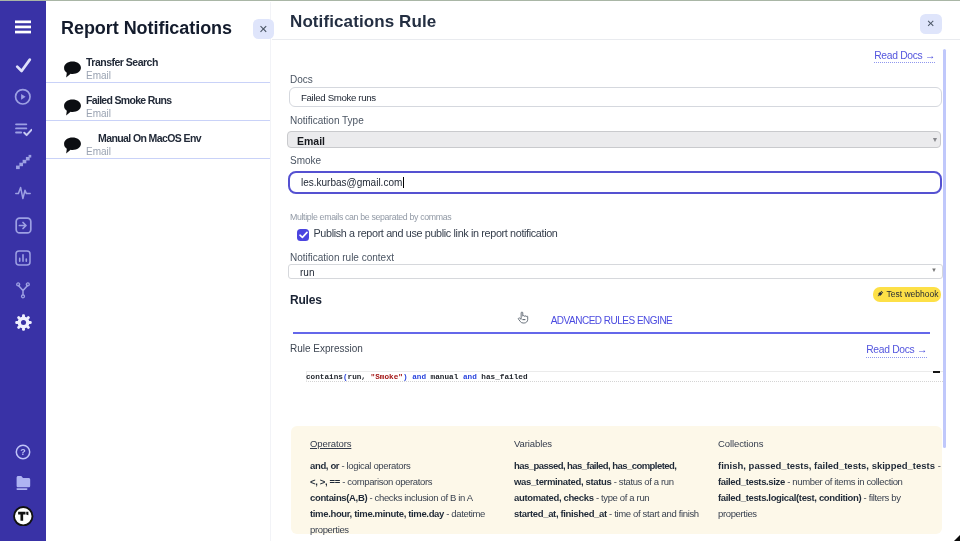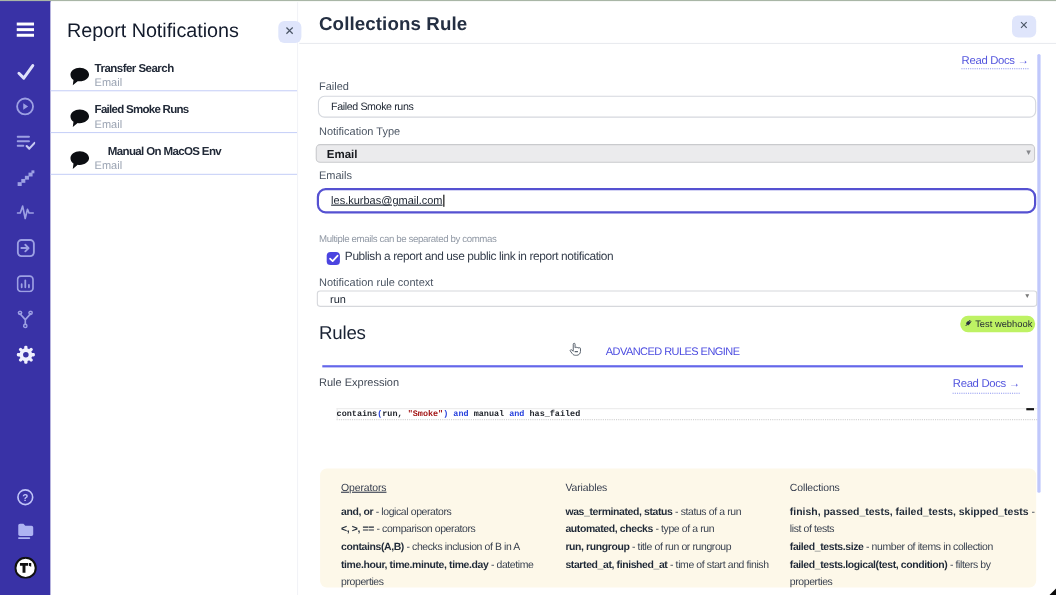--- a/index.html
+++ b/index.html
@@ -96,21 +96,21 @@
  <path d="M2.2 14.6 h9.5" stroke="#aeb3f2" stroke-width="1.6" stroke-linecap="round"></path>
 </svg>
 
 <svg class="abs" style="left:13px;top:505.5px" width="20.5" height="20.5" viewBox="0 0 20 20">
  <circle cx="10" cy="10" r="9" fill="#ffffff" stroke="#111111" stroke-width="1.8"></circle>
  <path d="M5 5.6 h7.2 v2.6 h-2.3 v6.2 h-2.6 V8.2 H5 Z" fill="#111111"></path>
  <path d="M12.9 5.6 h2.1 v3.4 l-2.1-0.8 Z" fill="#111111"></path>
 </svg>
 
 <div class="abs" style="left:46px;top:2px;width:225px;height:539px;background:#fff;border-right:1px solid #f2f3f7;"></div>
-<div class="abs" style="left:61px;top:18px;width:200px;font-size:18px;font-weight:normal;color:#131b2c;letter-spacing:-0.05px;">Report Notifications</div>
+<div class="abs" style="left:61px;top:18px;width:200px;font-size:18px;font-weight:bold;color:#131b2c;letter-spacing:-0.05px;">Report Notifications</div>
 <div class="abs" style="left:253px;top:18.5px;width:20.5px;height:20.5px;background:#dfe5fb;border-radius:5.5px;color:#4a5565;font-size:11px;line-height:20.5px;text-align:center;">✕</div>
 
 <svg class="abs" style="left:63.2px;top:59.6px" width="19" height="19.5" viewBox="0 0 18 18">
  <path d="M9 1.2 c4.4 0 8 2.6 8 5.9 0 3.3-3.6 5.9-8 5.9 -0.6 0-1.2-0.1-1.8-0.2 L3 16.4 l0.6-4.6 C2 10.8 1 9.4 1 7.1 1 3.8 4.6 1.2 9 1.2 Z" fill="#0c0e12"></path>
 </svg>
 <div class="abs" style="left:86px;top:56px;font-size:10.5px;font-weight:bold;color:#222a38;letter-spacing:-0.5px;">Transfer Search</div>
 <div class="abs" style="left:86px;top:70px;font-size:10px;color:#9aa3b2;">Email</div>
 <div class="abs" style="left:46px;top:82px;width:224px;height:1px;background:#c9d2f8;"></div>
 
 <svg class="abs" style="left:63.2px;top:97.7px" width="19" height="19.5" viewBox="0 0 18 18">
@@ -120,53 +120,53 @@
 <div class="abs" style="left:86px;top:108px;font-size:10px;color:#9aa3b2;">Email</div>
 <div class="abs" style="left:46px;top:120px;width:224px;height:1px;background:#c9d2f8;"></div>
 
 <svg class="abs" style="left:63.2px;top:135.8px" width="19" height="19.5" viewBox="0 0 18 18">
  <path d="M9 1.2 c4.4 0 8 2.6 8 5.9 0 3.3-3.6 5.9-8 5.9 -0.6 0-1.2-0.1-1.8-0.2 L3 16.4 l0.6-4.6 C2 10.8 1 9.4 1 7.1 1 3.8 4.6 1.2 9 1.2 Z" fill="#0c0e12"></path>
 </svg>
 <div class="abs" style="left:98px;top:132px;font-size:10.5px;font-weight:bold;color:#222a38;letter-spacing:-0.6px;">Manual On MacOS Env</div>
 <div class="abs" style="left:86px;top:146px;font-size:10px;color:#9aa3b2;">Email</div>
 <div class="abs" style="left:46px;top:158px;width:224px;height:1px;background:#c9d2f8;"></div>
 
-<div class="abs" style="left:290px;top:11.6px;font-size:17px;font-weight:bold;color:#242f42;letter-spacing:0.1px;">Collections Rule</div>
+<div class="abs" style="left:290px;top:11.6px;font-size:17px;font-weight:bold;color:#242f42;letter-spacing:0.1px;">Notifications Rule</div>
 <div class="abs" style="left:920px;top:13.5px;width:21.5px;height:20px;background:#dfe5fb;border-radius:5.5px;color:#4a5565;font-size:10px;line-height:20px;text-align:center;">✕</div>
 <div class="abs" style="left:272px;top:39px;width:688px;height:1px;background:#e9ebef;"></div>
 
 <div class="abs" style="right:25px;top:50px;font-size:10.3px;color:#5355de;border-bottom:1px dotted #8f97ef;padding-bottom:1px;letter-spacing:-0.3px;">Read Docs →</div>
 
-<div class="abs lbl" style="left:290px;top:74px;">Failed</div>
+<div class="abs lbl" style="left:290px;top:74px;">Docs</div>
 <div class="abs" style="left:288.5px;top:87px;width:653px;height:19.5px;border:1px solid #d5d8de;border-radius:6px;"></div>
 <div class="abs" style="left:301px;top:92.3px;font-size:9.7px;color:#1b2330;letter-spacing:-0.35px;">Failed Smoke runs</div>
 
 <div class="abs lbl" style="left:290px;top:114.5px;">Notification Type</div>
 <div class="abs" style="left:287px;top:130.6px;width:654px;height:17px;background:#ebebed;border:1px solid #c9cacd;border-radius:4px;"></div>
 <div class="abs" style="left:297px;top:134.8px;font-size:10.5px;font-weight:bold;color:#17191e;letter-spacing:0px;">Email</div>
 <div class="abs" style="left:931.5px;top:136px;font-size:7px;color:#87888d;">▼</div>
 
-<div class="abs lbl" style="left:290px;top:154.5px;">Emails</div>
+<div class="abs lbl" style="left:290px;top:154.5px;">Smoke</div>
 <div class="abs" style="left:288px;top:170.5px;width:654px;height:23.5px;border:2px solid #5551d1;border-radius:8px;"></div>
-<div class="abs" style="left:301px;top:177px;font-size:10px;color:#1b2330;text-decoration:underline;">les.kurbas@gmail.com<span style="border-right:1px solid #000;margin-left:1px;"></span></div>
+<div class="abs" style="left:301px;top:177px;font-size:10px;color:#1b2330;">les.kurbas@gmail.com<span style="border-right:1px solid #000;margin-left:1px;"></span></div>
 <div class="abs" style="left:290px;top:197px;font-size:8.8px;color:#9199a5;letter-spacing:-0.35px;margin-top:15px;">Multiple emails can be separated by commas</div>
 
 <div class="abs" style="left:296.5px;top:228.7px;width:12.5px;height:12.5px;background:#4b44e0;border-radius:3.5px;"></div>
 <svg class="abs" style="left:298.5px;top:231.2px" width="9" height="8" viewBox="0 0 9 8">
  <path d="M1 4.2 L3.4 6.4 L8 1.4" stroke="#fff" stroke-width="1.6" fill="none" stroke-linecap="round" stroke-linejoin="round"></path>
 </svg>
 <div class="abs" style="left:313.5px;top:227px;font-size:10.8px;color:#333c4a;letter-spacing:-0.35px;">Publish a report and use public link in report notification</div>
 
 <div class="abs lbl" style="left:290px;top:251.5px;">Notification rule context</div>
 <div class="abs" style="left:288px;top:263.5px;width:654.5px;height:15px;border:1px solid #d6d8dc;border-radius:3px;"></div>
 <div class="abs" style="left:300px;top:266.5px;font-size:10px;color:#1b2330;">run</div>
 <div class="abs" style="left:931px;top:266.5px;font-size:6px;color:#777;">▼</div>
 
-<div class="abs" style="left:290px;top:293px;font-size:17px;font-weight:normal;color:#1a2334;letter-spacing:-0.2px;">Rules</div>
-<div class="abs" style="left:873px;top:286.5px;width:68px;height:15.5px;background:#bef264;border-radius:7px;font-size:8.5px;color:#252b35;line-height:15.5px;text-align:center;">
+<div class="abs" style="left:290px;top:293px;font-size:12px;font-weight:bold;color:#1a2334;letter-spacing:-0.2px;">Rules</div>
+<div class="abs" style="left:873px;top:286.5px;width:68px;height:15.5px;background:#fde047;border-radius:7px;font-size:8.5px;color:#252b35;line-height:15.5px;text-align:center;">
  <svg style="vertical-align:-1px;margin-right:2px" width="9" height="9" viewBox="0 0 9 9">
       <g transform="rotate(45 4.5 4.5)" fill="#2a3140">
         <rect x="3" y="3.4" width="3" height="3.2" rx="0.7"></rect>
         <rect x="3.4" y="1.7" width="0.9" height="2" rx="0.3"></rect>
         <rect x="4.8" y="1.7" width="0.9" height="2" rx="0.3"></rect>
         <rect x="4.2" y="6.6" width="0.7" height="1.7" rx="0.3"></rect>
       </g>
     </svg>Test webhook</div>
 
 <div class="abs" style="left:275.5px;top:314.5px;width:672px;text-align:center;font-size:10px;letter-spacing:-0.5px;color:#4b4be0;">ADVANCED RULES ENGINE</div>
@@ -188,29 +188,28 @@
 <div class="abs ch" style="left:310px;top:437.6px;text-decoration:underline;">Operators</div>
 <div class="abs cb" style="left:310px;top:457.8px;">
  <div><b>and, or</b> - logical operators</div>
  <div><b>&lt;, &gt;, ==</b> - comparison operators</div>
  <div><b>contains(A,B)</b> - checks inclusion of B in A</div>
  <div><b>time.hour, time.minute, time.day</b> - datetime</div>
  <div>properties</div>
 </div>
 <div class="abs ch" style="left:514px;top:437.6px;">Variables</div>
 <div class="abs cb" style="left:514px;top:457.8px;">
+ <div style="letter-spacing:-0.55px;"><b>has_passed, has_failed, has_completed,</b></div>
  <div><b>was_terminated, status</b> - status of a run</div>
  <div><b>automated, checks</b> - type of a run</div>
- <div><b>run, rungroup</b> - title of run or rungroup</div>
  <div><b>started_at, finished_at</b> - time of start and finish</div>
 </div>
 <div class="abs ch" style="left:718px;top:437.6px;">Collections</div>
 <div class="abs cb" style="left:718px;top:457.8px;">
  <div style="letter-spacing:0px;"><b>finish, passed_tests, failed_tests, skipped_tests</b> -</div>
- <div>list of tests</div>
  <div><b>failed_tests.size</b> - number of items in collection</div>
  <div><b>failed_tests.logical(test, condition)</b> - filters by</div>
  <div>properties</div>
 </div>
 
 <div class="abs" style="left:954px;top:535px;width:0;height:0;border-right:6px solid #0a0a0a;border-top:6px solid transparent;"></div>
 
 <div class="abs" style="left:943px;top:49px;width:3.4px;height:399px;background:#c0c8fb;border-radius:2px;"></div>
 
 </body></html>

